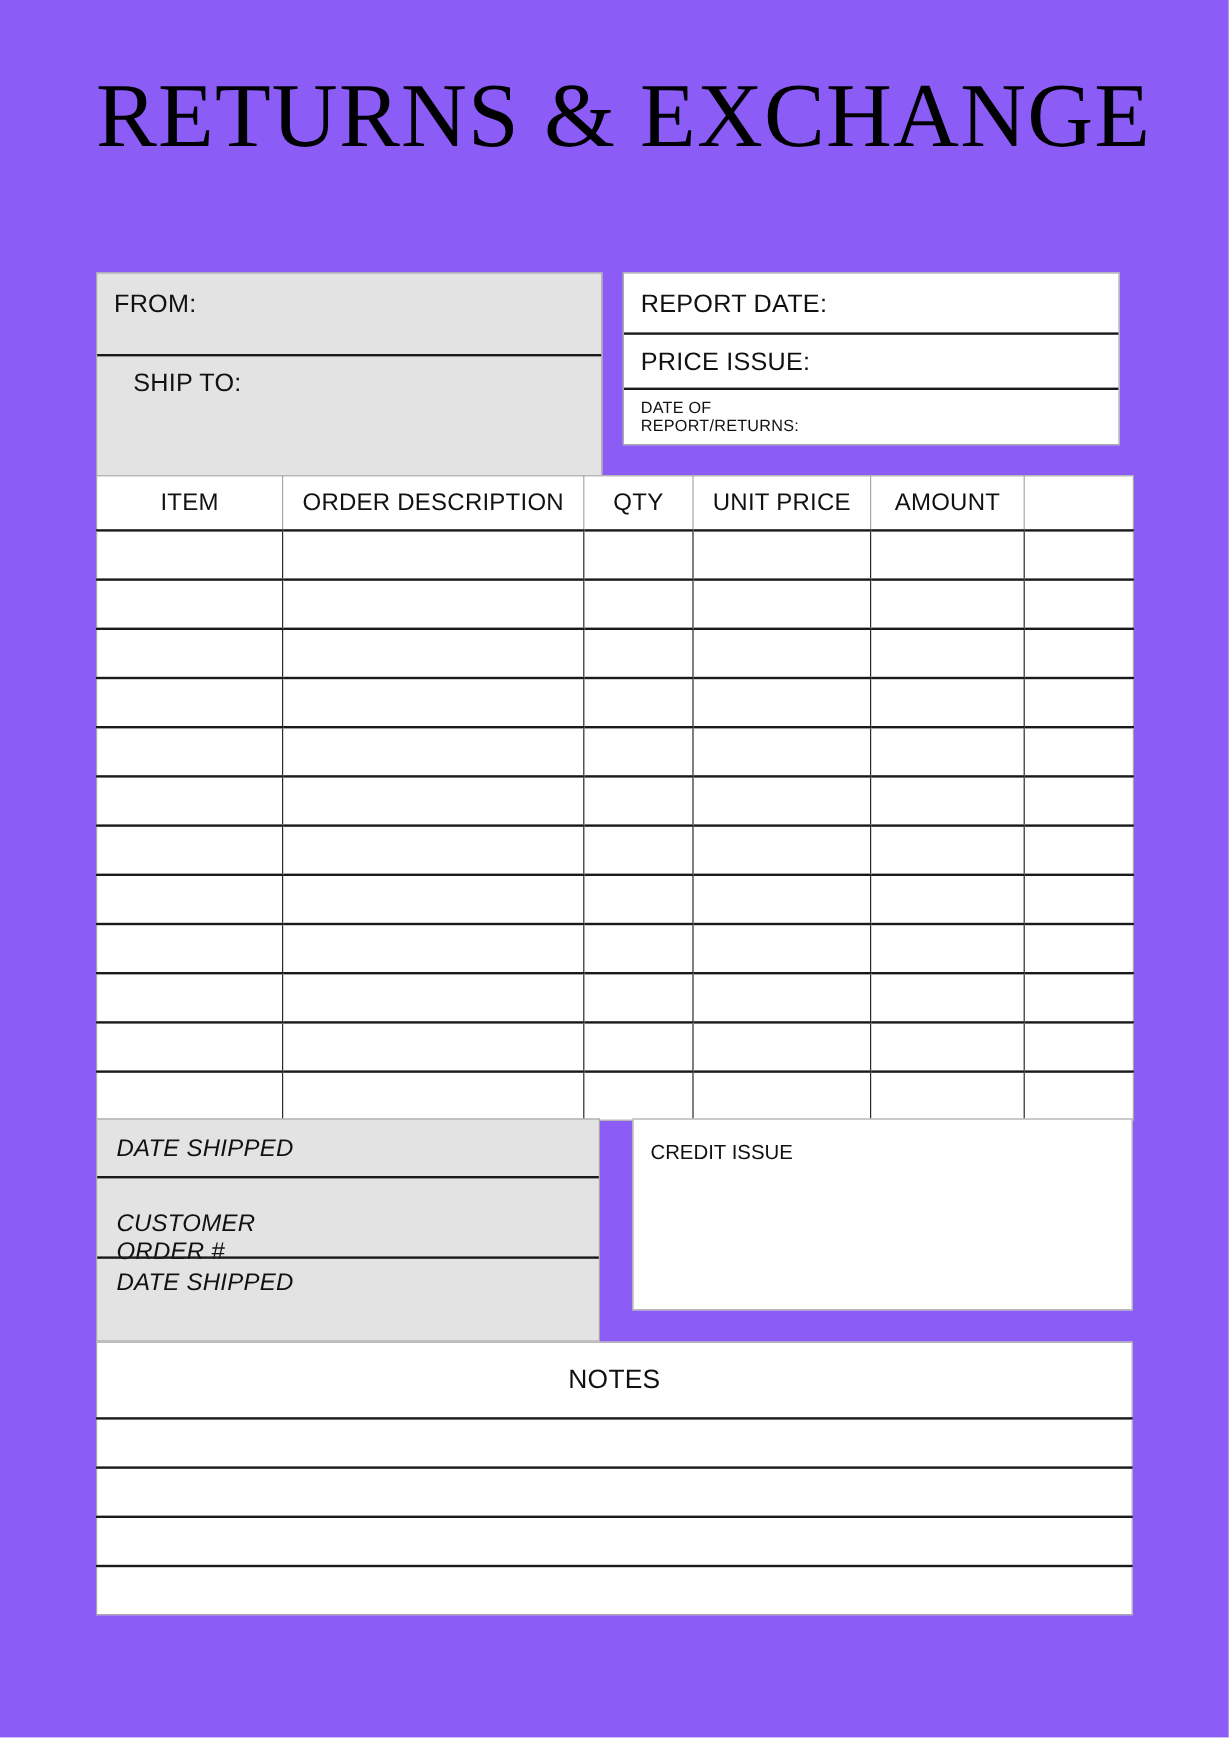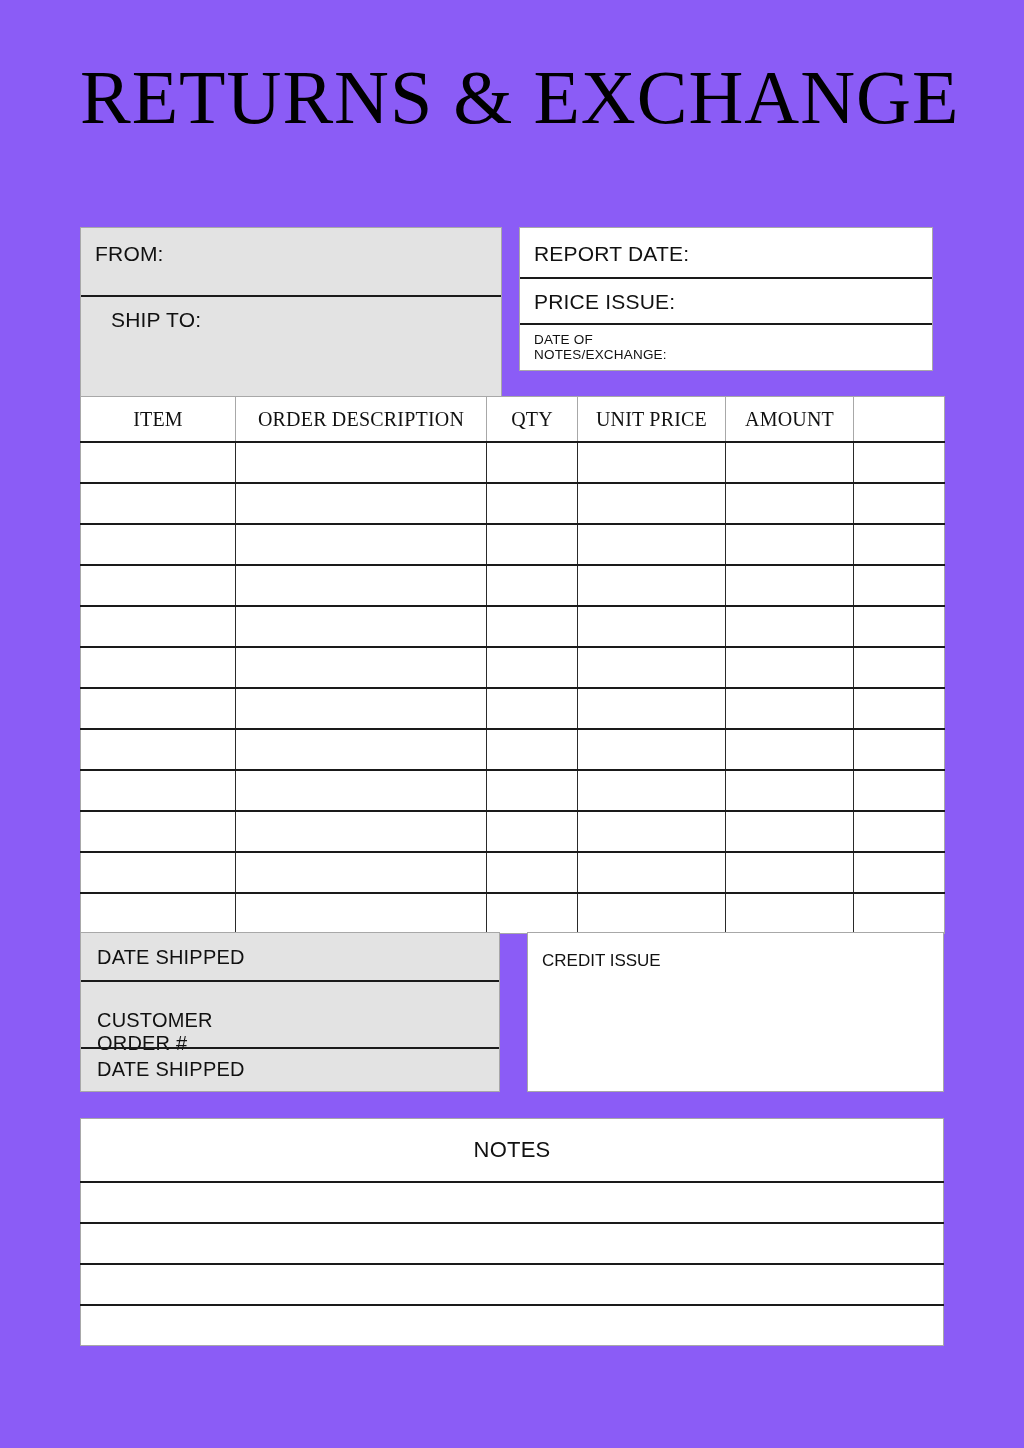--- a/index.html
+++ b/index.html
@@ -102,21 +102,21 @@
     margin: 0;
   }
   #items-table thead th {
     height: 44px;
     font-weight: 400;
     font-size: 20px;
     letter-spacing: .2px;
     text-align: center;
     vertical-align: middle;
     border-bottom: 2px solid #1a1a1a;
-    font-family: Liberation Serif, serif;
+    font-family: Liberation Sans, sans-serif;
     white-space: nowrap;
   }
   #items-table tbody td {
     height: 39px;
     border-top: 2px solid #1a1a1a;
     border-bottom: 2px solid #1a1a1a;
     border-left: 1px solid #2a2a2a;
     border-right: 1px solid #2a2a2a;
   }
   #items-table tbody tr td:first-child { border-left: 1px solid #a8a8a8; }
@@ -129,21 +129,22 @@
   .c-qty   { width: 91px; }
   .c-unit  { width: 148px; }
   .c-amt   { width: 128px; }
   .c-blank { width: 91px; }
 
   
   #shipping-block {
     left: 80px;
     top: 932px;
     width: 420px;
-    height: 160px;
+    height: 186px;
+    font-style: italic;
   }
   .ship-label {
     font-size: 20px;
     line-height: 23px;
     letter-spacing: .2px;
   }
 
   
   #credit-issue-block {
     left: 527px;
@@ -202,21 +203,21 @@
     <div style="position:absolute;left:0;top:0;width:100%;height:67px;"></div>
     <div style="position:absolute;left:0;top:69px;width:100%;height:73px;"></div>
   </div>
 
   <div class="box" id="report-block">
     <div class="cell-label hdr-label-lg" style="left:14px; top:14px;">REPORT DATE:</div>
     <div class="divider" style="top:49px;"></div>
     <div class="cell-label hdr-label-lg" style="left:14px; top:62px;">PRICE ISSUE:</div>
     <div class="divider" style="top:95px;"></div>
     <div class="cell-label hdr-label-sm" style="left:14px; top:104px;">DATE OF
-NOTES/EXCHANGE:</div>
+REPORT/RETURNS:</div>
     <div style="position:absolute;left:0;top:0;width:100%;height:49px;"></div>
     <div style="position:absolute;left:0;top:51px;width:100%;height:44px;"></div>
     <div style="position:absolute;left:0;top:97px;width:100%;height:45px;"></div>
   </div>
 
   <table id="items-table">
     <colgroup>
       <col class="c-item">
         <col class="c-desc">
         <col class="c-qty">

